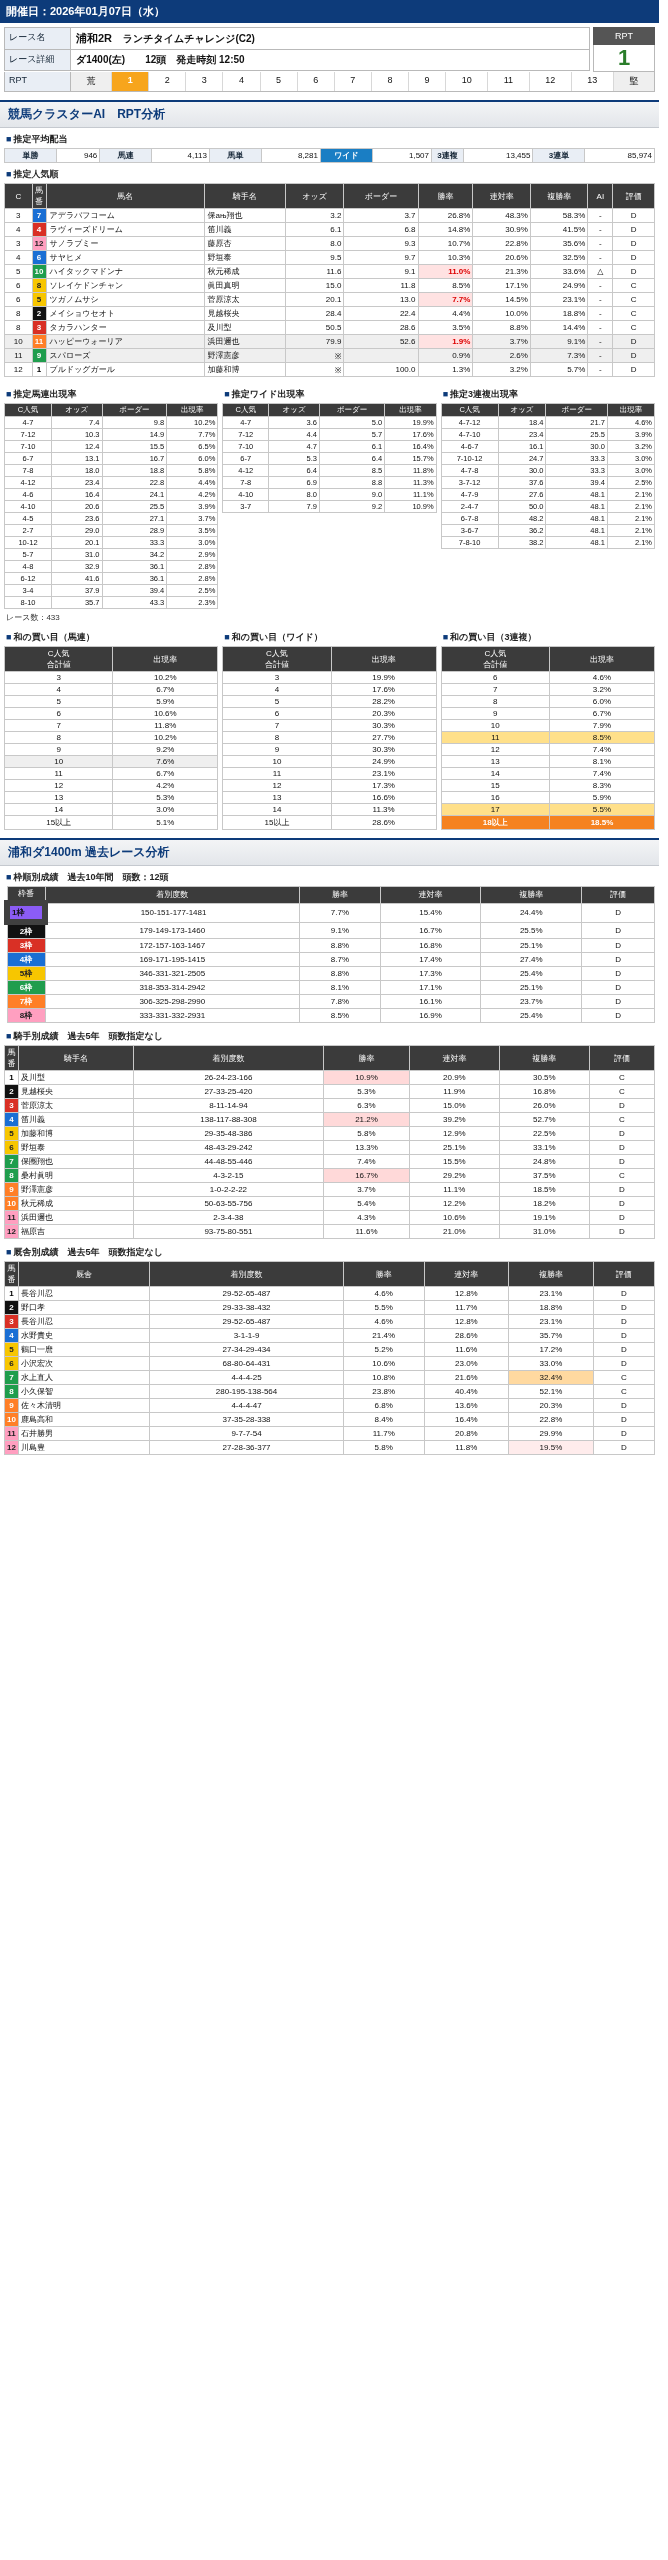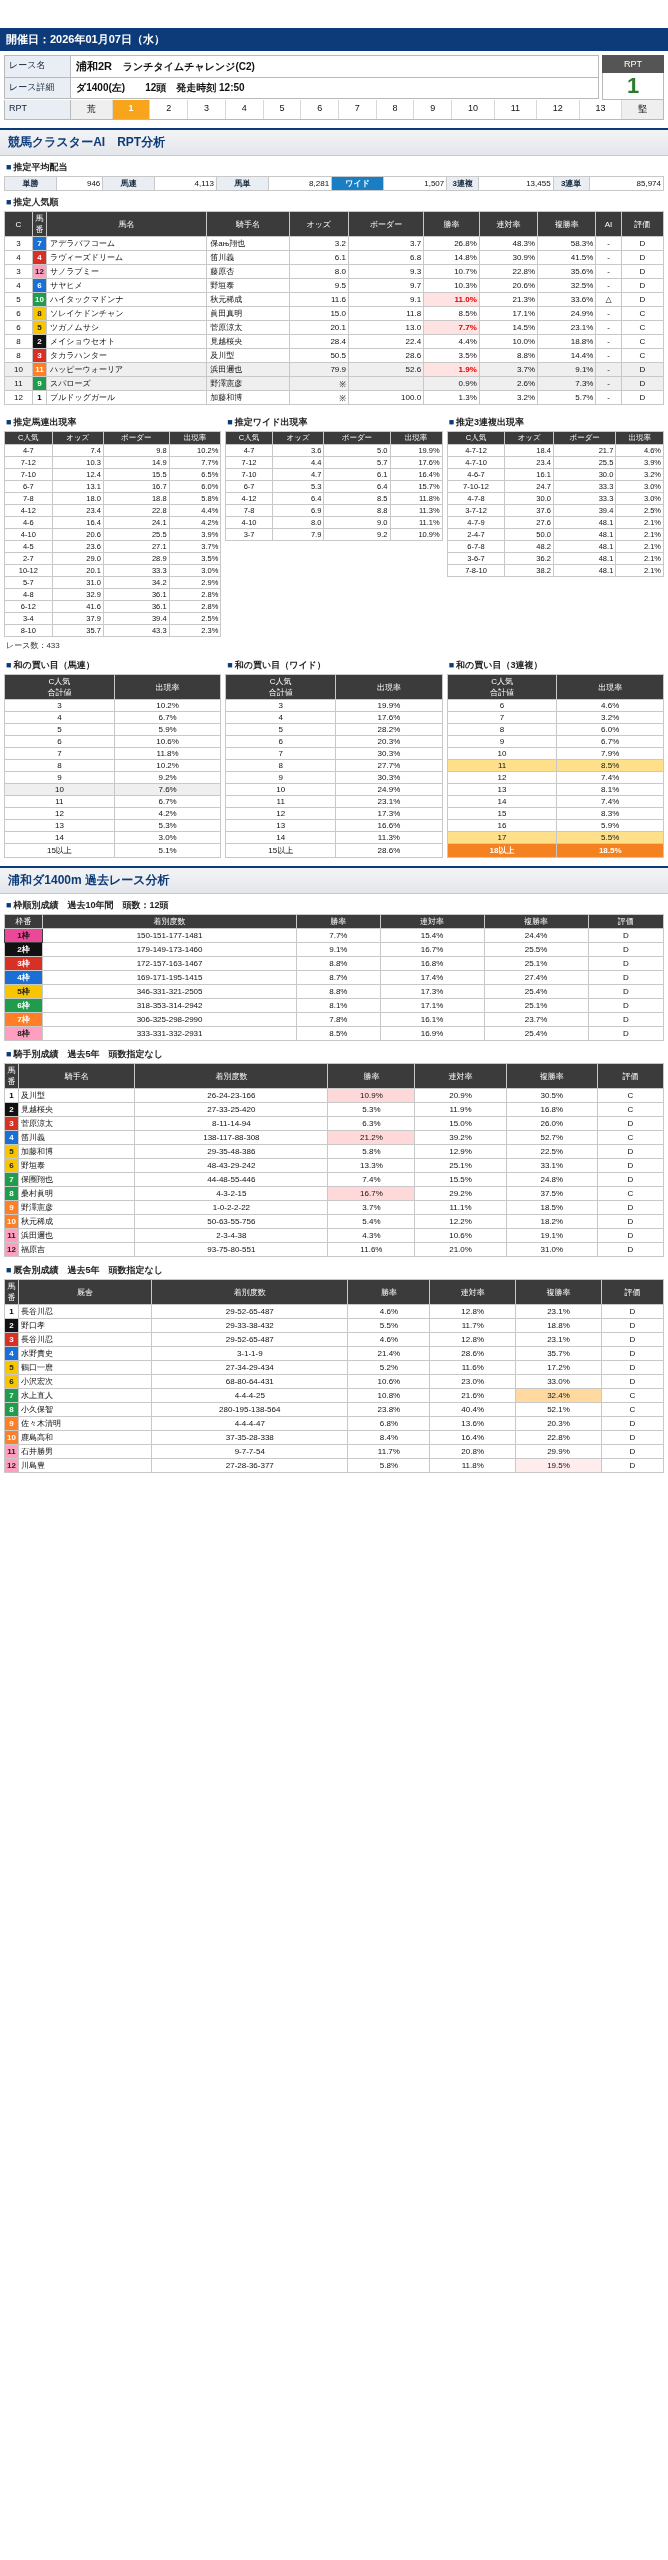--- a/index.html
+++ b/index.html
@@ -5,21 +5,21 @@
   * { box-sizing: border-box; }
   html, body { margin:0; padding:0; }
   body {
     width: 668px;
     font-family: "Liberation Sans", sans-serif;
     font-size: 9px;
     color: #111;
     background: #fff;
     -webkit-font-smoothing: none;
   }
-  .page { width: 668px; padding: 0 4px 8px 4px; margin-top: 28px; }
+  .page { width: 668px; padding: 0 13px 8px 4px; }
 
   
   .datebar {
     background: #0d3b7a;
     color: #fff;
     font-size: 11px;
     font-weight: bold;
     padding: 4px 6px;
     margin: 0 -4px 4px -4px;
   }
@@ -113,21 +113,21 @@
   
   .past th { background:#3b3b3b; }
   .past td { height:13px; }
   .past .rec { text-align:center; }
   .past .pct { text-align:center; }
   .past .ev { text-align:center; }
   .cell-pink { background:#ffd9d9; }
   .cell-pink2 { background:#ffecec; }
   .cell-orange { background:#ffd9a0; }
   .blackbox { background:#111; color:#fff; text-align:center; font-weight:bold; }
-  .wbox { background:#ec4899; color:#111; text-align:center; font-weight:bold; border:1px solid #404040; }
+  .wbox { background:#8b5cf6; color:#111; font-weight:bold; border:6px solid #404040; }
 </style>
 </head>
 <body>
 
 <div class="page">
 
   <div class="datebar">開催日：2026年01月07日（水）</div>
 
   <div class="racehead">
     <div class="racehead-left">
@@ -179,21 +179,21 @@
       <td class="lbl" style="width:52px">単勝</td>
       <td>946</td>
       <td class="lbl" style="width:52px">馬連</td>
       <td>4,113</td>
       <td class="lbl" style="width:52px">馬単</td>
       <td>8,281</td>
       <td class="wide" style="width:52px">ワイド</td>
       <td>1,507</td>
       <td class="lbl" style="width:32px">3連複</td>
       <td>13,455</td>
-      <td class="lbl" style="width:36px">3連単</td>
+      <td class="lbl" style="width:52px">3連単</td>
       <td>85,974</td>
     </tr>
   </tbody>
     </table>
 
   <div class="subhead">推定人気順</div>
   <table class="horses">
     <thead>
         <tr id="ninki-head">
           <th>C</th>

